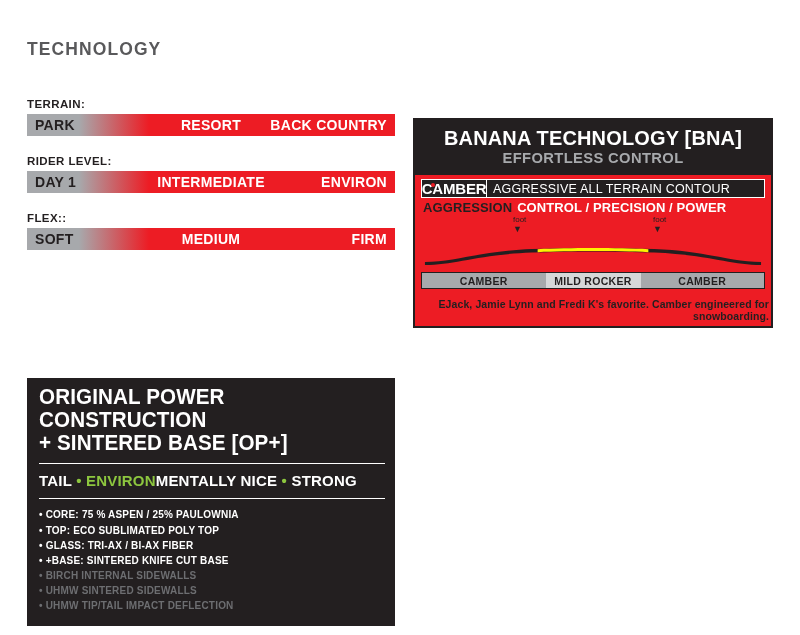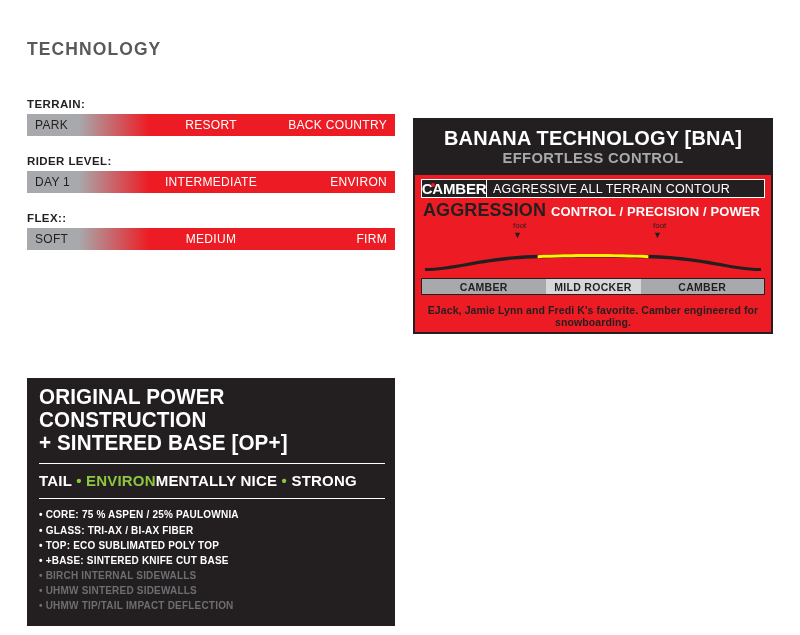--- a/index.html
+++ b/index.html
@@ -42,22 +42,22 @@
     background: linear-gradient(to right,
         #a7a9ac 0px, #a7a9ac 52px,
         #ed1c24 122px, #ed1c24 100%);
     overflow: hidden;
   }
   .scale-bar .tick {
     position: absolute;
     top: 0; bottom: 0;
     display: flex;
     align-items: center;
-    font-size: 12px;
-    font-weight: normal;
+    font-size: 14px;
+    font-weight: bold;
     letter-spacing: 0.3px;
     color: #231f20;
   }
   .scale-bar .tick.left  { left: 8px; }
   .scale-bar .tick.mid   { left: 0; right: 0; justify-content: center; }
   .scale-bar .tick.right { right: 8px; text-align: right; }
   .scale-bar .tick.on-red { color: #ffffff; }
 
   
   .bna-panel {
@@ -134,21 +134,21 @@
     font-family: "Liberation Sans Narrow", "Liberation Sans", sans-serif;
   }
   .bna-row2 {
     margin-top: 2px;
     display: flex;
     align-items: baseline;
     gap: 5px;
     padding-left: 2px;
   }
   .bna-row2 .agg {
-    font-size: 18px;
+    font-size: 13px;
     font-weight: bold;
     color: #231f20;
     letter-spacing: 0.1px;
     font-family: "Liberation Sans Narrow", "Liberation Sans", sans-serif;
   }
   .bna-row2 .ccp {
     font-size: 13px;
     font-weight: bold;
     color: #ffffff;
     letter-spacing: 0.1px;
@@ -191,21 +191,21 @@
   }
   .zone { display: flex; align-items: center; justify-content: center; }
   .zone.camber-l { flex: 2.6; background: #a7a9ac; }
   .zone.mild     { flex: 2.0; background: #d6d7d8; }
   .zone.camber-r { flex: 2.6; background: #a7a9ac; }
   .bna-note {
     background: #ed1c24;
     color: #231f20;
     font-size: 10.5px;
     font-weight: bold;
-    text-align: center;
+    text-align: right;
     padding: 4px 2px 4px 2px;
     letter-spacing: 0.1px;
     font-family: "Liberation Sans Narrow", "Liberation Sans", sans-serif;
   }
 
   
   .opc-panel {
     position: absolute;
     left: 27px; top: 378px;
     width: 368px;
@@ -341,22 +341,22 @@
       <span class="dot">•</span>
       <span class="green">ENVIRON</span><span>MENTALLY NICE</span>
       <span class="dot">•</span>
       <span>STRONG</span>
     </div>
 
     <div class="opc-rule"></div>
 
     <div class="opc-list">
       <div class="opc-item">• CORE: 75 % ASPEN / 25% PAULOWNIA</div>
+      <div class="opc-item">• TOP: ECO SUBLIMATED POLY TOP</div>
       <div class="opc-item">• GLASS: TRI-AX / BI-AX FIBER</div>
-      <div class="opc-item">• TOP: ECO SUBLIMATED POLY TOP</div>
       <div class="opc-item">• +BASE: SINTERED KNIFE CUT BASE</div>
       <div class="opc-item muted">• BIRCH INTERNAL SIDEWALLS</div>
       <div class="opc-item muted">• UHMW  SINTERED SIDEWALLS</div>
       <div class="opc-item muted">• UHMW TIP/TAIL IMPACT DEFLECTION</div>
     </div>
   </div>
 
 </div>
 
 </body></html>

